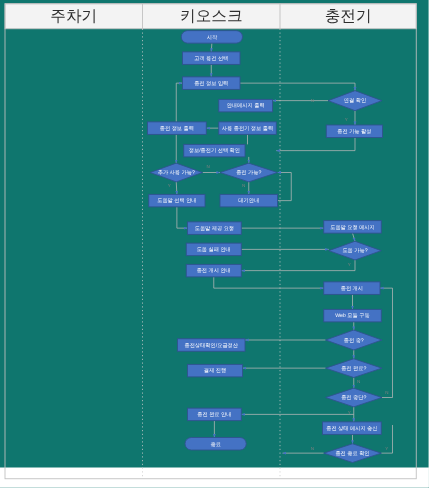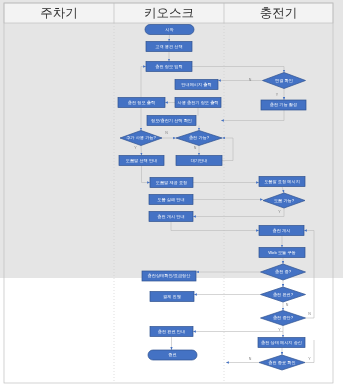--- a/index.html
+++ b/index.html
@@ -1,19 +1,19 @@
 <!DOCTYPE html>
 <html><head>
 <meta charset="utf-8">
 <title>Flowchart</title>
 <style>
   html,body{margin:0;padding:0;background:#ffffff;}
   body{width:343px;height:390px;overflow:hidden;
        font-family:"Liberation Sans",sans-serif;}
-  .wrap{position:relative;width:343px;height:278px;background:#e5e5e5;}
+  .wrap{position:relative;width:343px;height:374px;background:#0f766e;}
   svg.board{position:absolute;left:0;top:0;width:343px;height:390px;display:block;}
   .lane-head-text{font-size:12.5px;fill:#2e2e2e;text-anchor:middle;dominant-baseline:middle;}
   .node-text{font-size:46px;font-weight:400;fill:#ffffff;text-anchor:middle;dominant-baseline:middle;}
   .edge-label{font-size:36px;fill:#808080;text-anchor:middle;dominant-baseline:middle;}
 </style>
 </head>
 <body>
 
 <div class="wrap">
   <svg class="board" viewBox="0 0 343 390">

